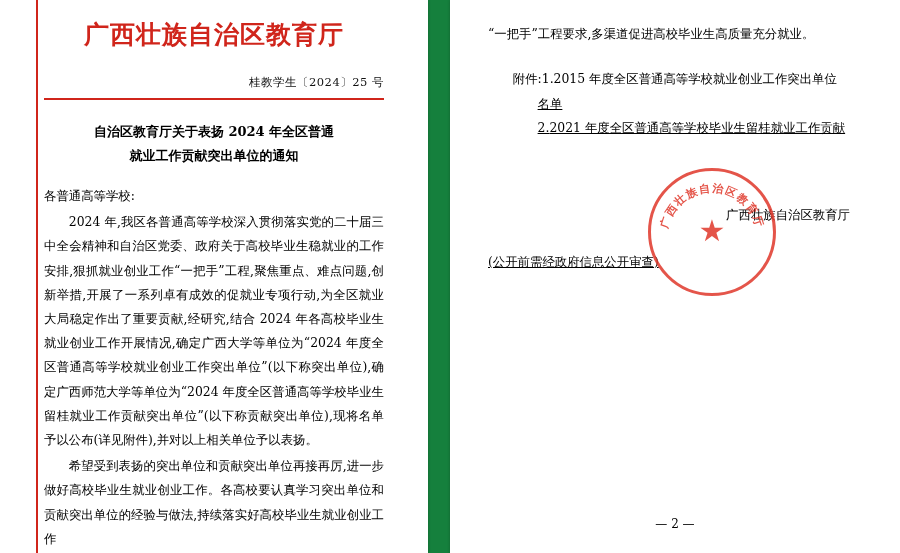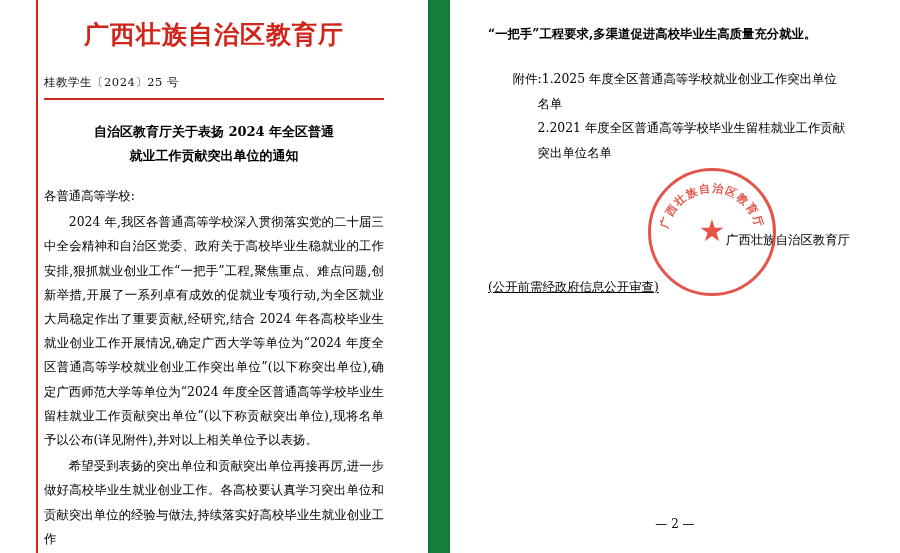--- a/index.html
+++ b/index.html
@@ -40,21 +40,21 @@
     text-align: center;
     color: #d0251b;
     font-family: "DejaVu Serif", "Liberation Serif", serif;
     font-weight: bold;
     font-size: 25px;
     letter-spacing: 1px;
     margin-top: 18px;
     white-space: nowrap;
   }
   .doc-number {
-    text-align: left;
+    text-align: right;
     font-size: 11.5px;
     margin-top: 24px;
     letter-spacing: 0.5px;
     color: #111;
   }
   .red-rule {
     width: 340px;
     height: 2px;
     background: #d0251b;
     margin-top: 8px;
@@ -102,30 +102,29 @@
     position: absolute;
     left: 38px;
     top: 22px;
     width: 372px;
   }
   .p2-text {
     font-size: 12.4px;
     line-height: 2.0;
     color: #000;
     text-align: justify;
-    font-weight: bold;
   }
   .p2-text p { margin: 0 0 2px 0; }
   .attach-block {
     margin-top: 20px;
     font-size: 12.4px;
     line-height: 2.0;
   }
   .attach-line { text-indent: 2em; }
-  .attach-sub { text-indent: 4em; }
+  .attach-sub { text-indent: 4em; text-decoration: underline; }
   .signature {
     margin-top: 62px;
     text-align: right;
     padding-right: 10px;
     font-size: 12.4px;
     line-height: 2.0;
     color: #000;
   }
   .review-note {
     margin-top: 26px;
@@ -217,27 +216,26 @@
 
   <div class="page2">
     <div class="page2-inner">
 
       <div class="p2-text">
         <p>“一把手”工程要求,多渠道促进高校毕业生高质量充分就业。</p>
       </div>
 
       <div class="attach-block">
         <div class="attach-line">
-          <span>附件:</span><span>1.</span><span>2025 年度全区普通高等学校就业创业工作突出单位</span>
+          <span>附件:</span><span>1.</span><span>2015 年度全区普通高等学校就业创业工作突出单位</span>
         </div>
         <div class="attach-sub">名单</div>
         <div class="attach-sub">
           <span>2.</span><span>2021 年度全区普通高等学校毕业生留桂就业工作贡献</span>
         </div>
-        <div class="attach-sub">突出单位名单</div>
       </div>
 
       <div class="signature">
         <div>广西壮族自治区教育厅</div>
       </div>
 
       <div class="review-note">(公开前需经政府信息公开审查)</div>
     </div>
 
     <div class="seal">

